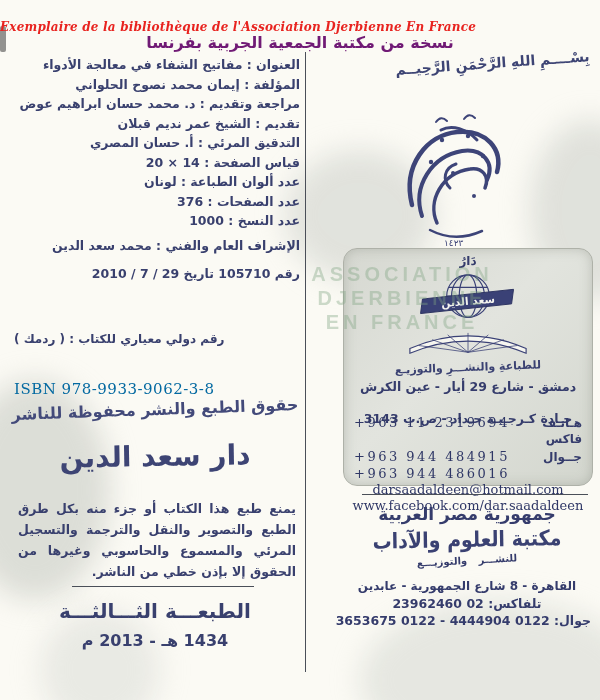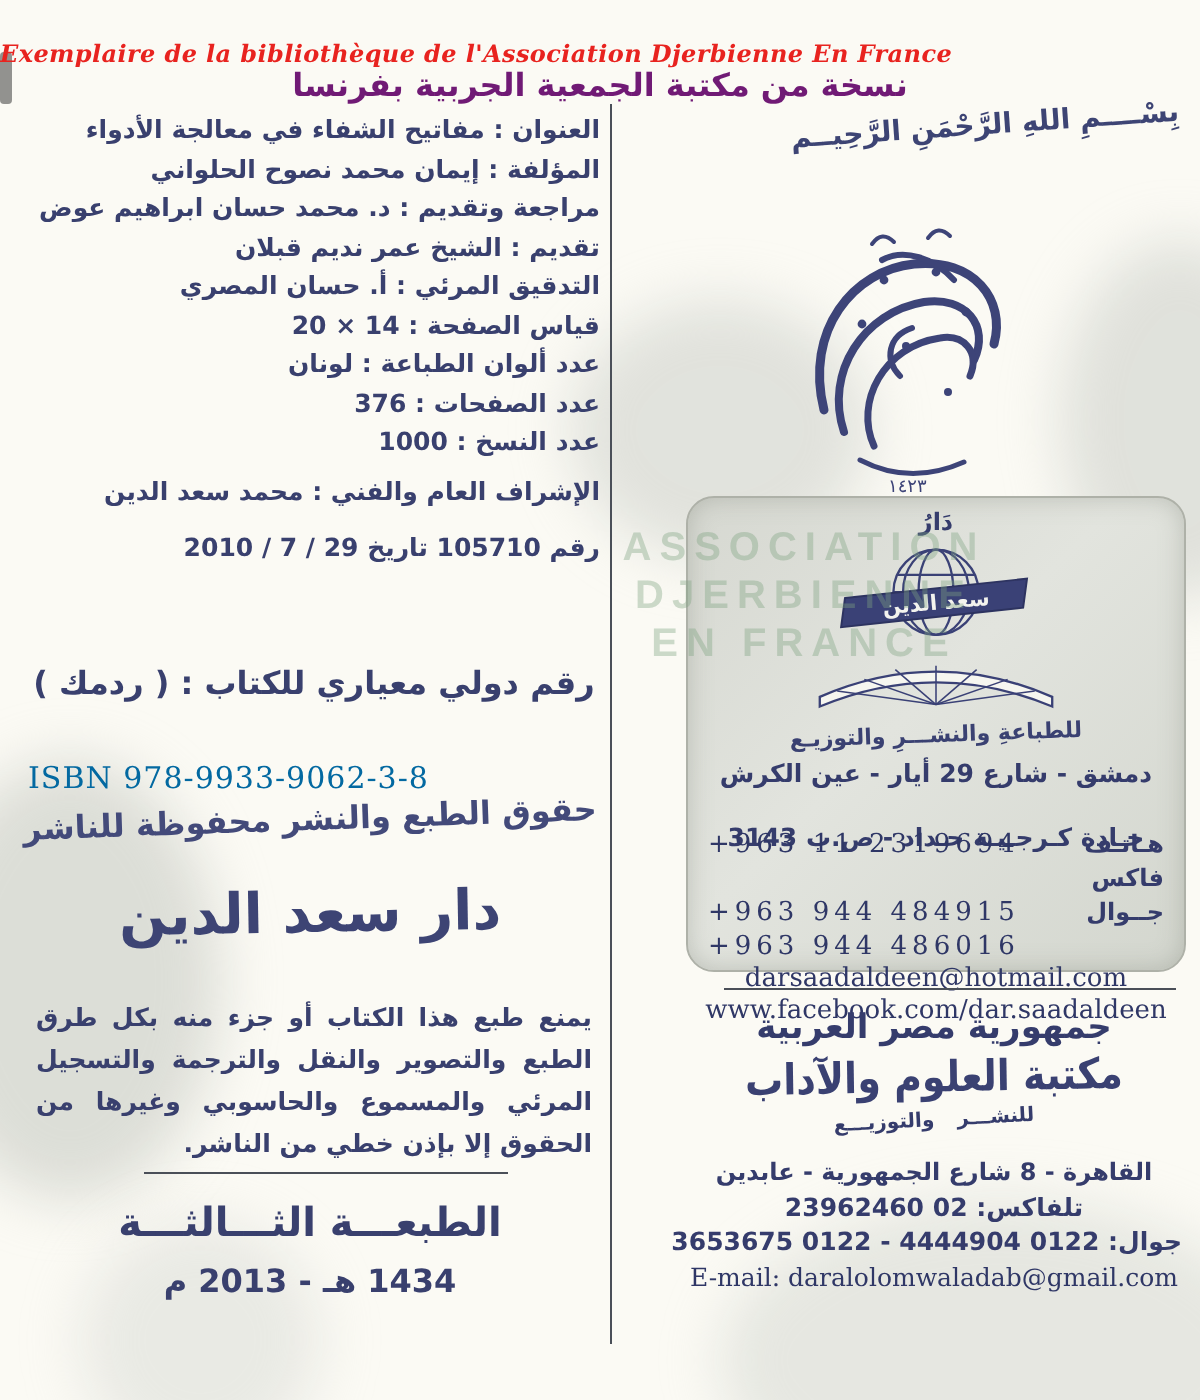--- a/index.html
+++ b/index.html
@@ -24,22 +24,22 @@
 
   .vdivider{position:absolute;left:305px;top:52px;width:1px;height:620px;background:#4a4f58;}
 
   .left-col{position:absolute;left:14px;top:55px;width:286px;direction:rtl;text-align:right;}
   .meta-line{font-size:12.5px;font-weight:bold;line-height:19.5px;white-space:nowrap;}
   .supervision{position:absolute;left:14px;top:238px;width:286px;direction:rtl;text-align:right;
     font-size:12.5px;font-weight:bold;}
   .approval{position:absolute;left:14px;top:264px;width:286px;direction:rtl;text-align:right;
     font-size:11.5px;font-weight:bold;line-height:20px;}
   .approval .num-mix{font-size:12.5px;}
-  .isbn-label{position:absolute;left:14px;top:332px;width:286px;direction:rtl;text-align:center;
-    font-size:16px;font-weight:bold;}
+  .isbn-label{position:absolute;left:14px;top:332px;width:286px;direction:rtl;text-align:left;
+    font-size:12px;font-weight:bold;}
   .isbn-value{position:absolute;left:14px;top:352px;width:286px;text-align:left;
     font-family:"DejaVu Serif",serif;font-size:15px;letter-spacing:.5px;color:#0369a1;margin-top:28px;}
 
   .rights-line{position:absolute;left:10px;top:400px;width:290px;text-align:center;direction:rtl;
     font-size:16px;font-weight:bold;transform:rotate(-2deg);color:#434a7a;}
   .rights-publisher{position:absolute;left:10px;top:440px;width:290px;text-align:center;direction:rtl;
     font-size:28px;font-weight:bold;transform:rotate(-1deg);color:#3d4474;}
 
   .prohibition{position:absolute;left:18px;top:498px;width:278px;direction:rtl;
     text-align:justify;text-align-last:right;font-size:12.5px;font-weight:bold;line-height:21px;}
@@ -231,16 +231,15 @@
 
   <div class="hr-right"></div>
 
   <div class="egypt">
     <div class="country">جمهورية مصر العربية</div>
     <div class="name">مكتبة العلوم والآداب</div>
     <div class="tag">للنشـــر والتوزيـــع</div>
     <div class="addr-eg">القاهرة - 8 شارع الجمهورية - عابدين</div>
     <div class="telefax">تلفاكس: 02 23962460</div>
     <div class="mobile">جوال: 0122 4444904 - 0122 3653675</div>
-    <div class="email-eg">E-mail: daralolomwaladab@gmail.com</div>
   </div>
 
 </div>
 
 </body></html>

